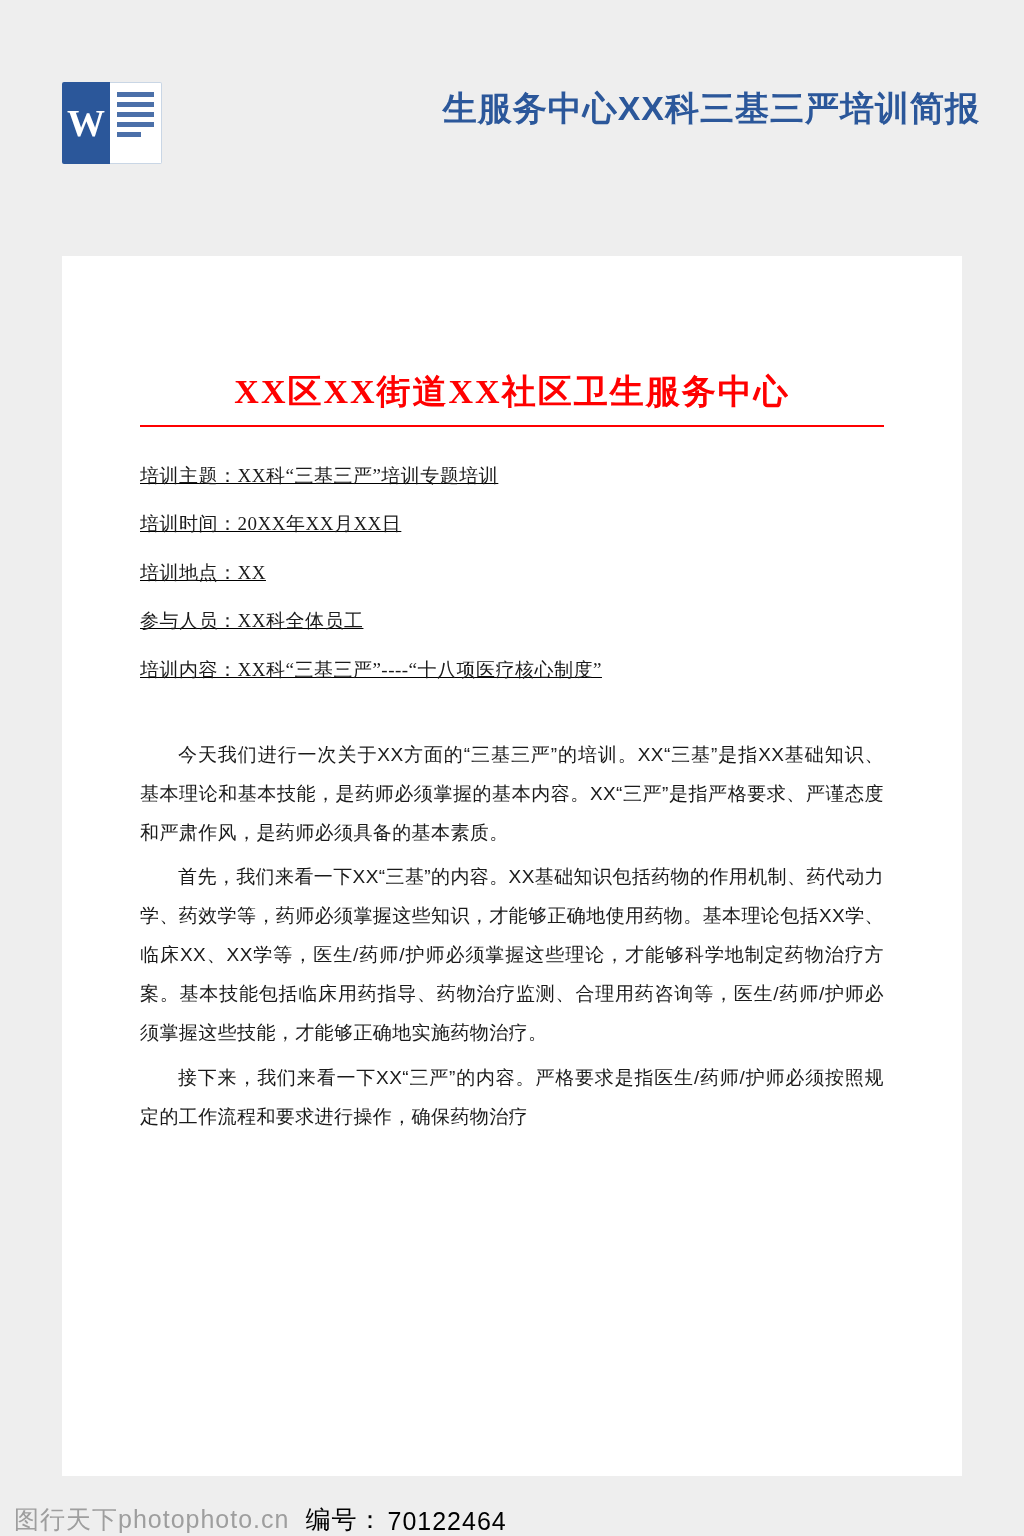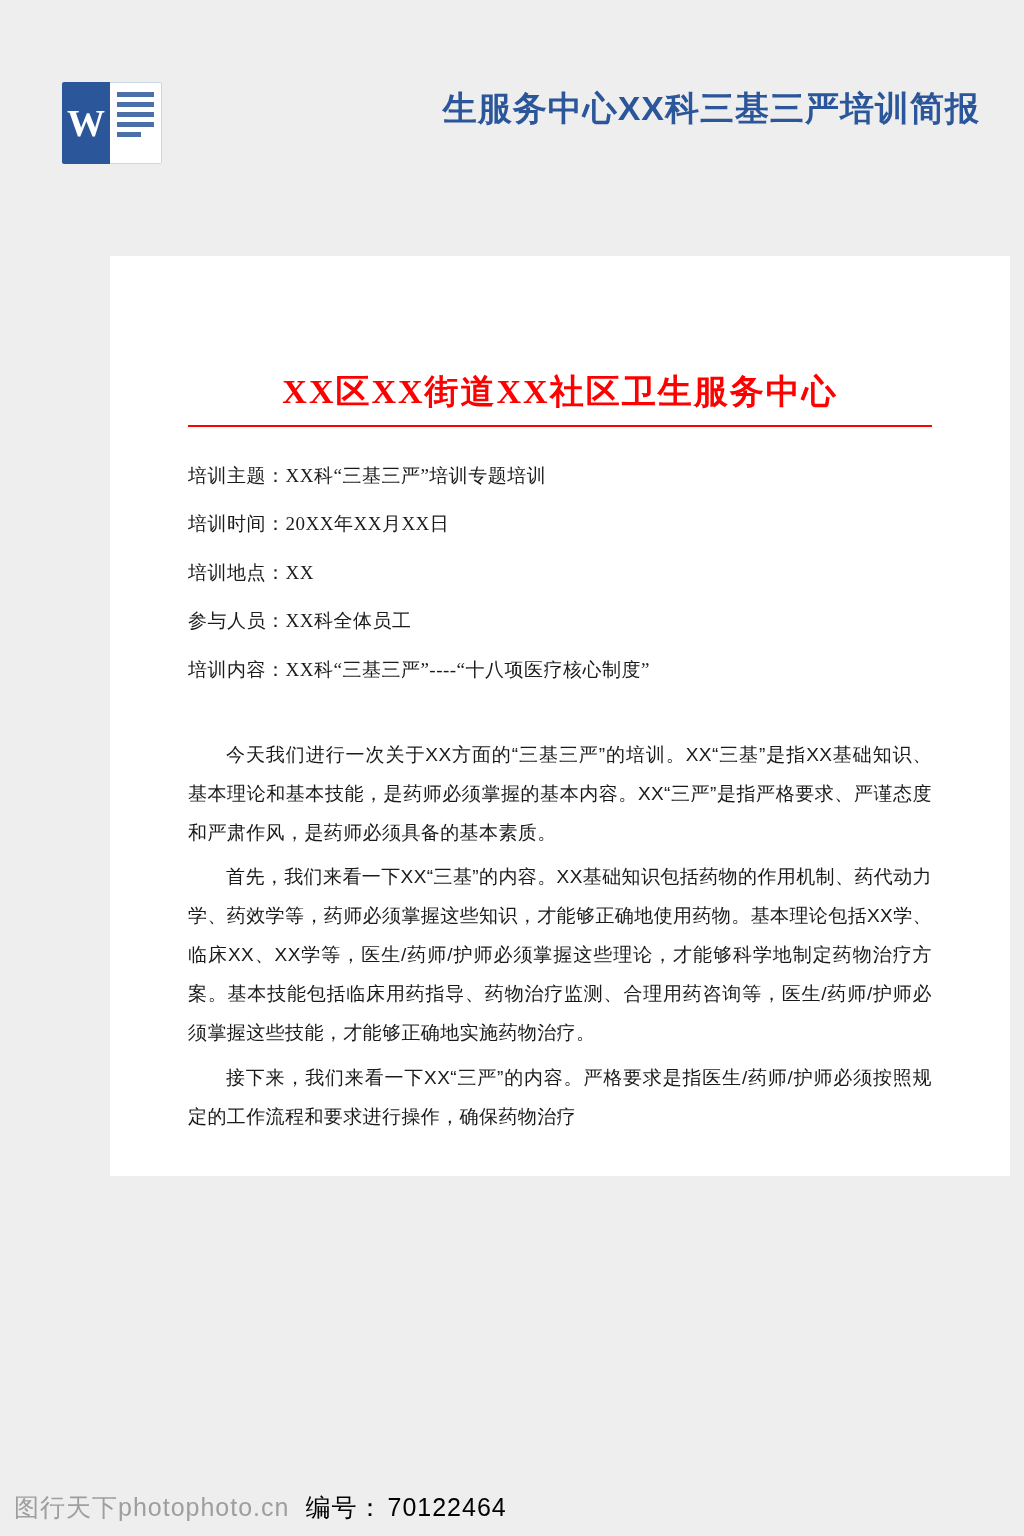--- a/index.html
+++ b/index.html
@@ -96,45 +96,45 @@
     font-weight: normal;
     padding: 0 6px;
   }
 
   
   .page {
     position: absolute;
     left: 62px;
     top: 256px;
     width: 900px;
-    height: 920px;
+    height: 1220px;
     background: #ffffff;
     box-sizing: border-box;
     padding: 110px 78px 0 78px;
-    margin-left: 48px;
   }
 
   .doc-title {
     text-align: center;
     color: #ff0000;
     font-family: "Liberation Serif", serif;
     font-weight: bold;
     font-size: 34px;
     line-height: 1.55;
     letter-spacing: 2px;
   }
   .doc-title .line2 { display: block; }
   .title-rule {
     margin: 6px auto 0 auto;
     width: 100%;
     border-bottom: 2px solid #ff0000;
   }
 
   .meta {
     margin-top: 36px;
+    text-decoration: underline;
   }
   .meta p {
     margin: 0 0 22px 0;
     font-family: "Liberation Serif", serif;
     font-size: 19px;
     color: #1a1a1a;
     line-height: 1.4;
     letter-spacing: .5px;
   }
 
@@ -153,21 +153,21 @@
   }
 
   
   .footer {
     position: absolute;
     left: 0;
     bottom: 0;
     width: 1024px;
     height: 58px;
     display: flex;
-    align-items: center;
+    align-items: flex-end;
     padding-left: 14px;
     box-sizing: border-box;
     background: transparent;
   }
   .footer-text {
     font-family: "Liberation Sans", sans-serif;
     font-size: 25px;
     color: #9a9a9a;
     letter-spacing: 1px;
     opacity: .95;

